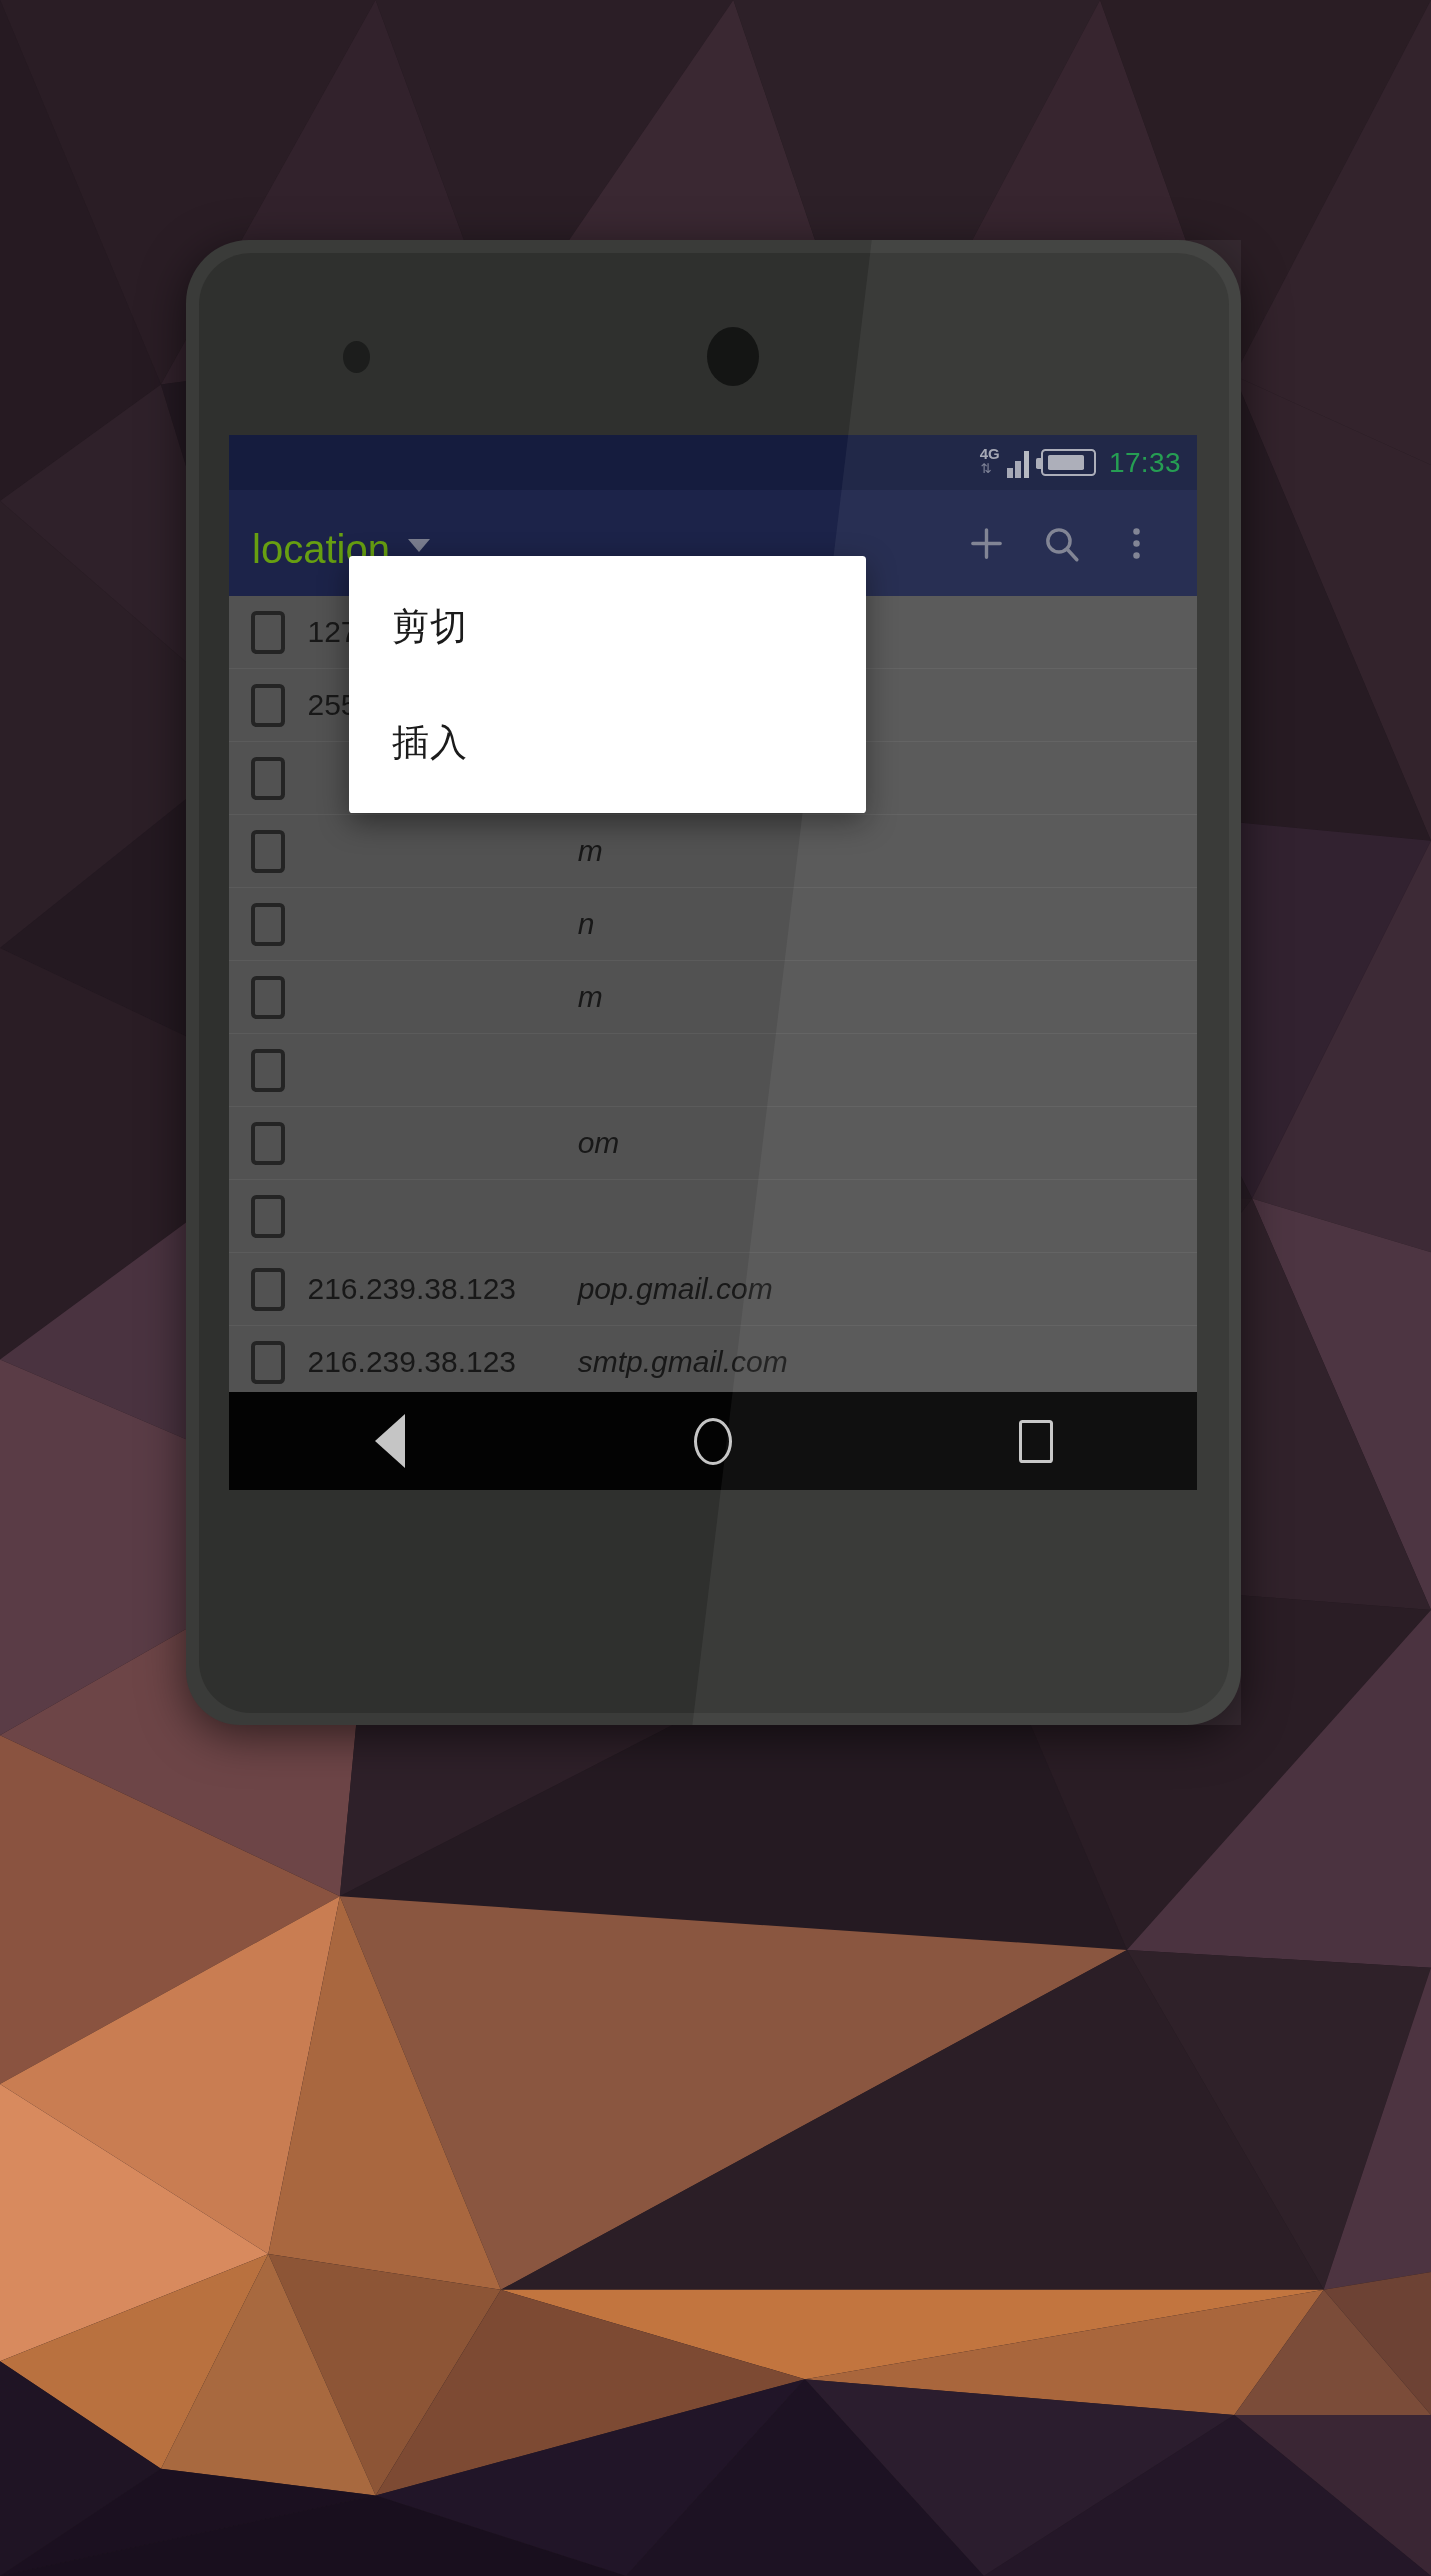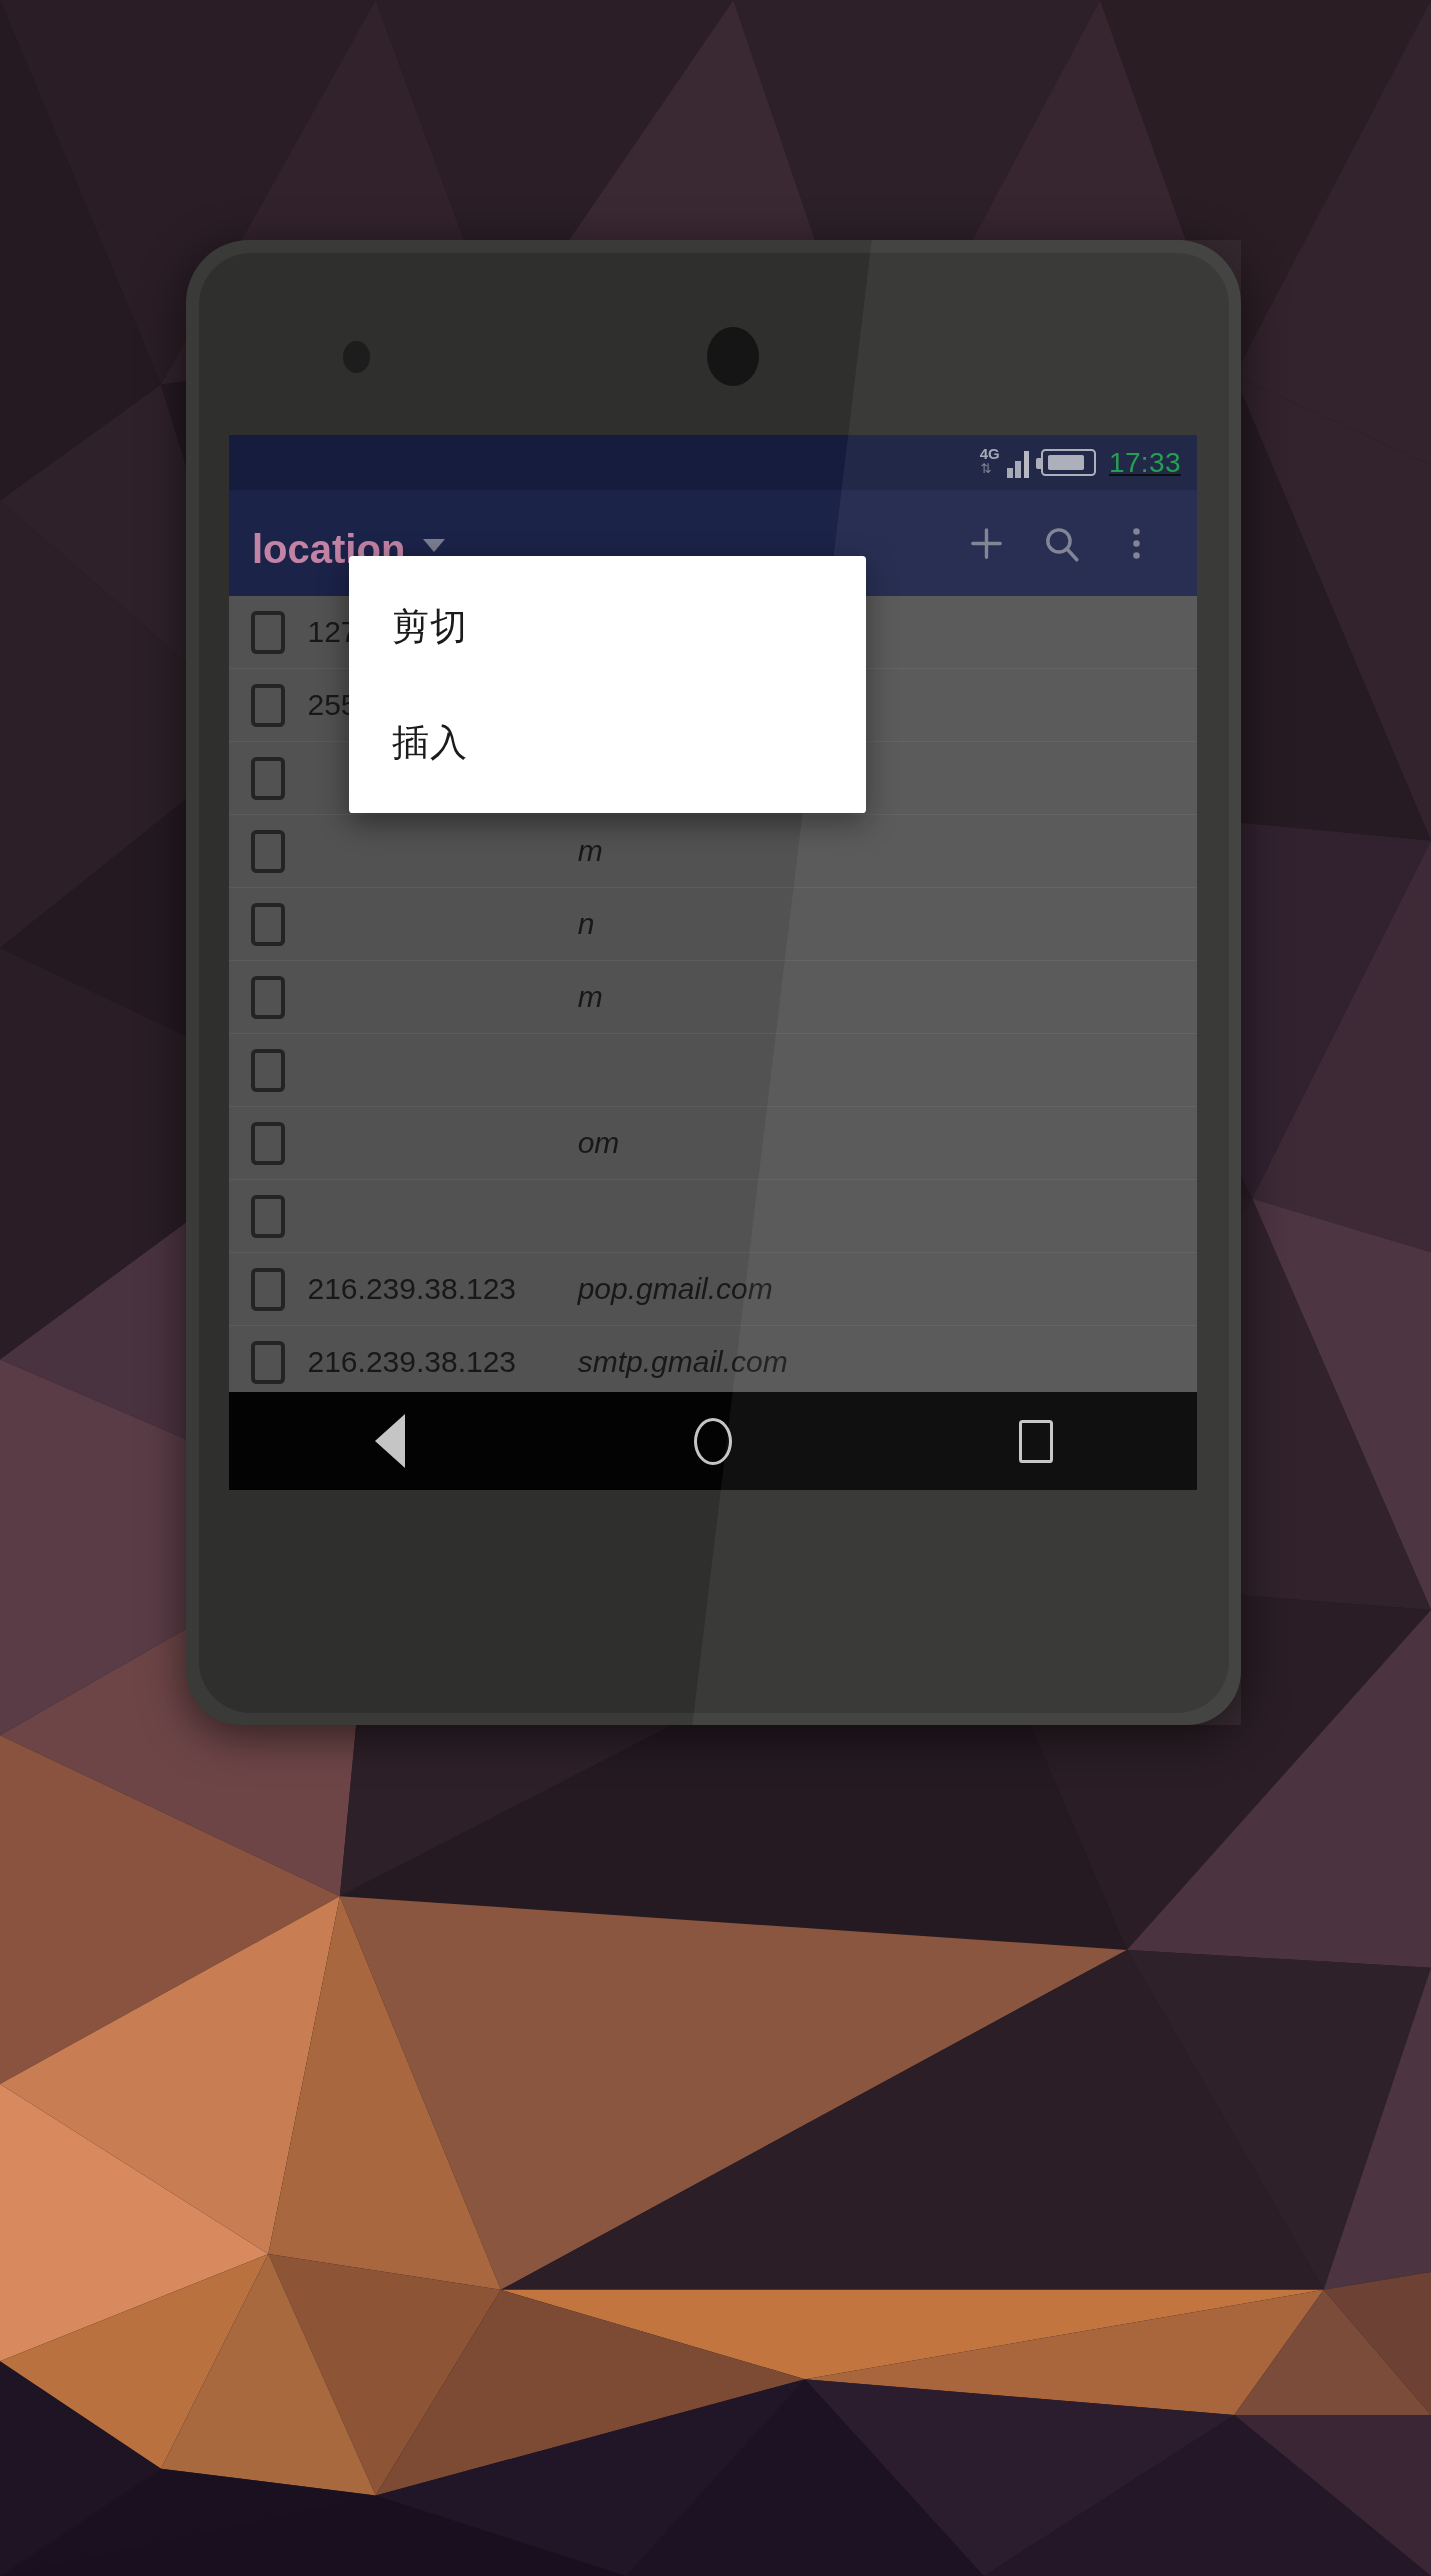--- a/index.html
+++ b/index.html
@@ -58,21 +58,21 @@
     width:968px; height:1055px;
     background:#6a6a6a;
     overflow:hidden;
     z-index:10;
   }
 
   
   .statusbar {
     height:55px; background:#1b2450;
     display:flex; align-items:center; justify-content:flex-end;
-    padding-right:16px; gap:12.5px;text-decoration:underline;
+    padding-right:16px; gap:12.5px;
   }
   .sig {
     display:flex; align-items:flex-end; gap:2.7px; height:30px;
   }
   .sig .gwrap { position:relative; width:25px; height:30px; }
   .sig .g4 {
     position:absolute; left:0; top:-1.8px;
     font-size:15px; color:#cfd3e4; font-weight:bold;
     font-family:"Liberation Sans", sans-serif; line-height:1;
   }
@@ -96,21 +96,21 @@
     height:14.3px; width:36px; background:#d9dcea; margin-left:4.5px; border-radius:1.8px;
   }
   .clock { font-size:28px; color:#22c55e; letter-spacing:0.4px; }
 
   
   .appbar {
     height:106px; background:#242e5e;
     display:flex; align-items:center; padding:0 23px;
   }
   .apptitle {
-    font-size:40px; color:#f9a8d4; font-weight:700;margin-top:12px;
+    font-size:40px; color:#84cc16; font-weight:400;margin-top:12px;
   }
   .caret {
     width:0; height:0; margin-left:18px; margin-top:5.4px;
     border-left:11.6px solid transparent;
     border-right:11.6px solid transparent;
     border-top:13.4px solid #9ea2b8;
   }
   .appbar-spacer { flex:1; }
   .ab-icon {
     width:75px; height:75px;

